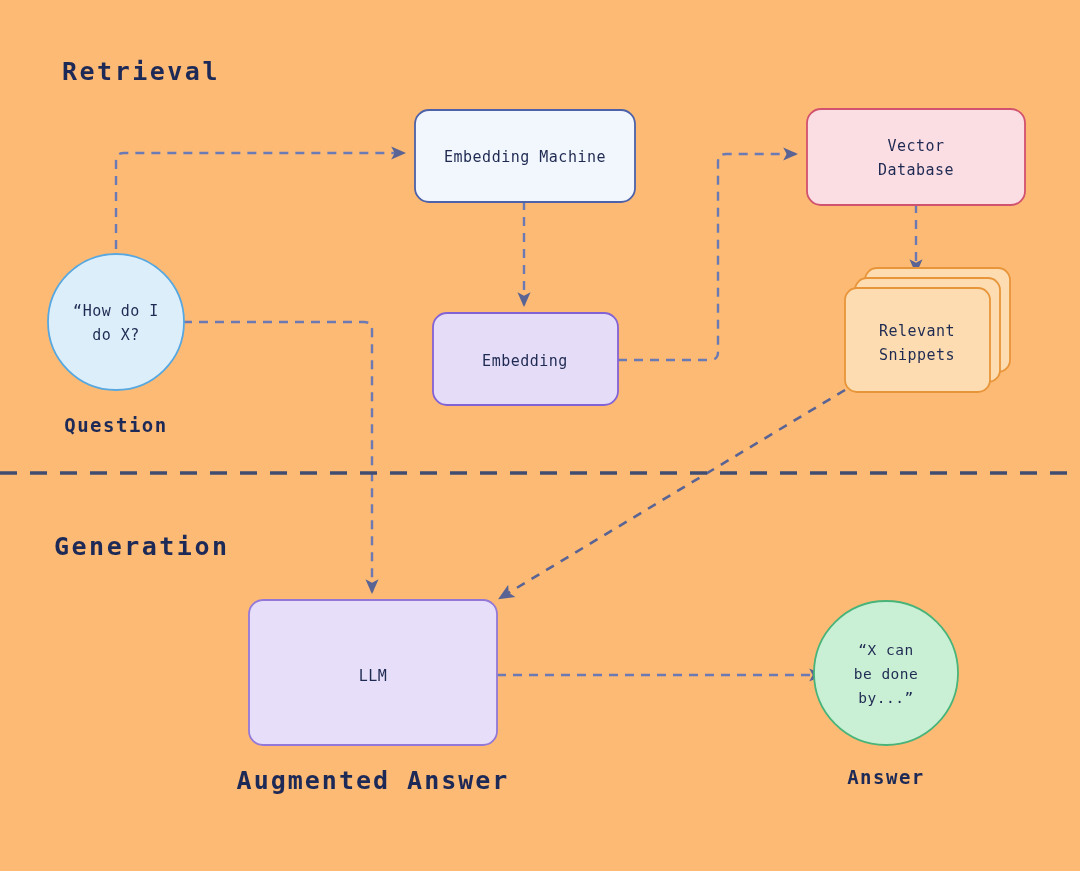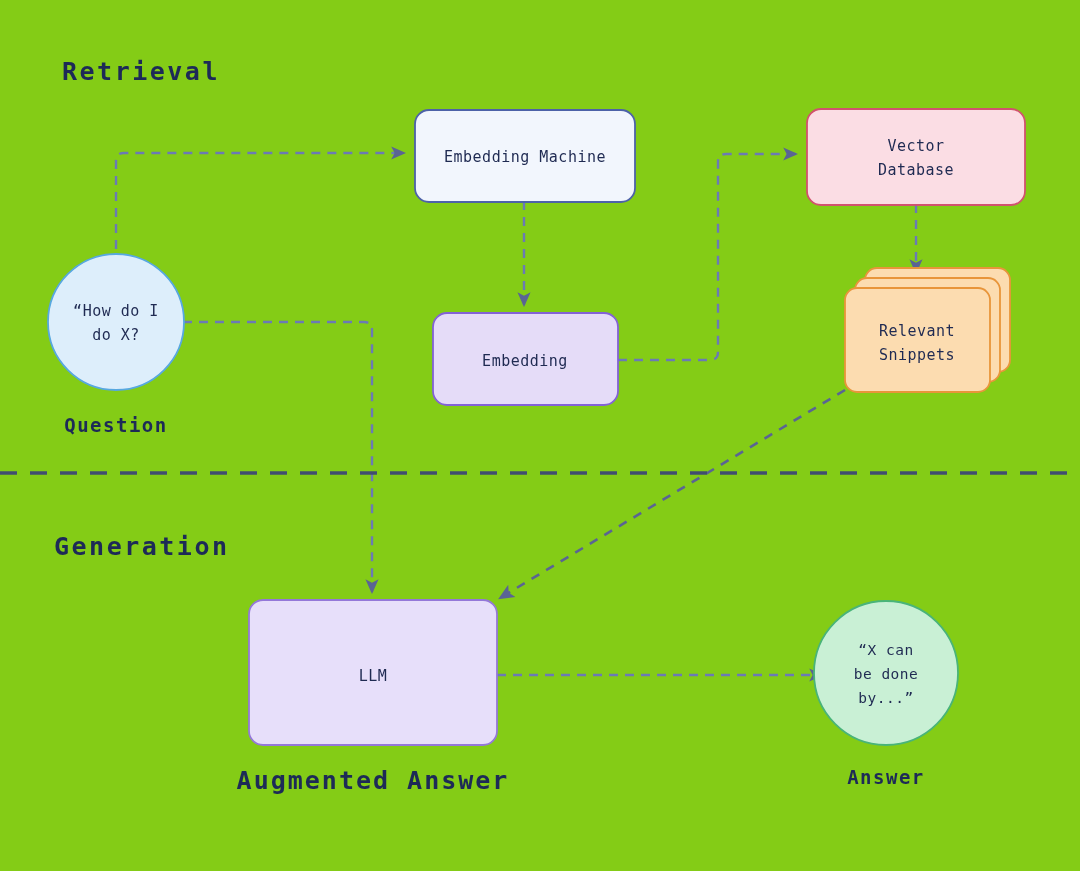--- a/index.html
+++ b/index.html
@@ -11,21 +11,21 @@
   body {
     width: 1080px;
     height: 871px;
     font-family: "DejaVu Sans Mono", monospace;
     overflow: hidden;
   }
   #diagram-root {
     position: relative;
     width: 1080px;
     height: 871px;
-    background: #84cc16;
+    background: #fdba74;
   }
   svg.diagram-canvas {
     position: absolute;
     top: 0;
     left: 0;
     width: 1080px;
     height: 871px;
   }
   .node-text {
     font-family: "DejaVu Sans Mono", monospace;

